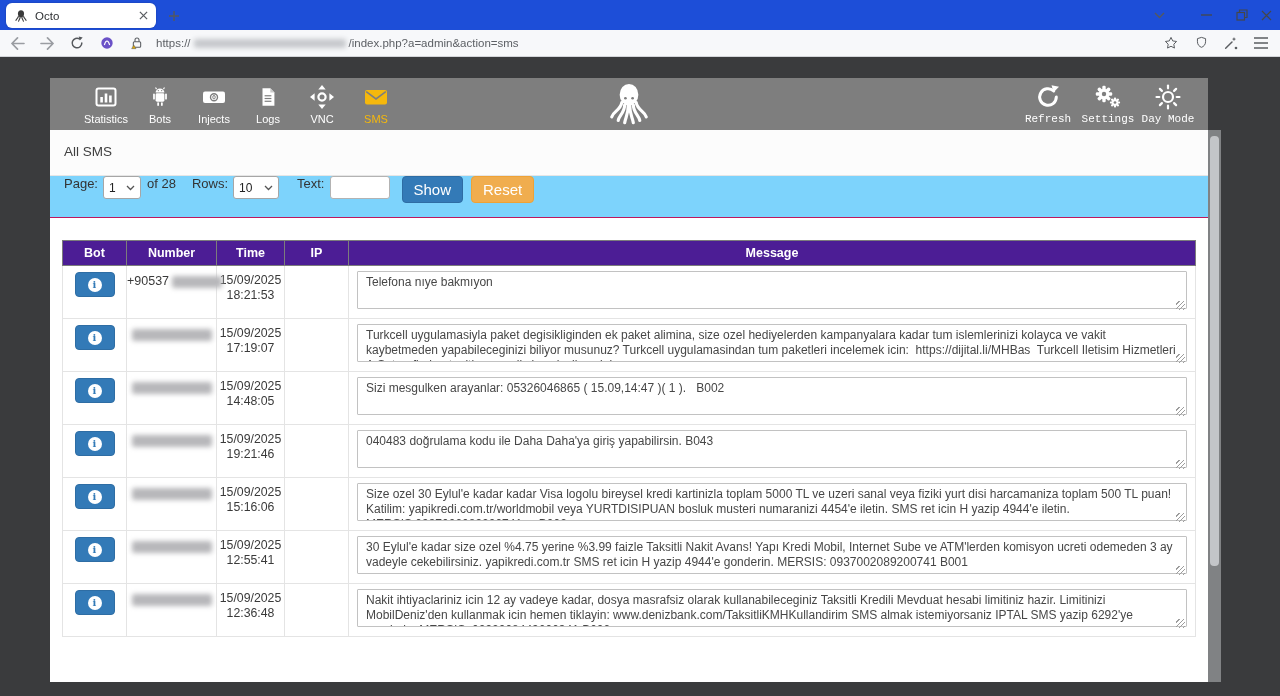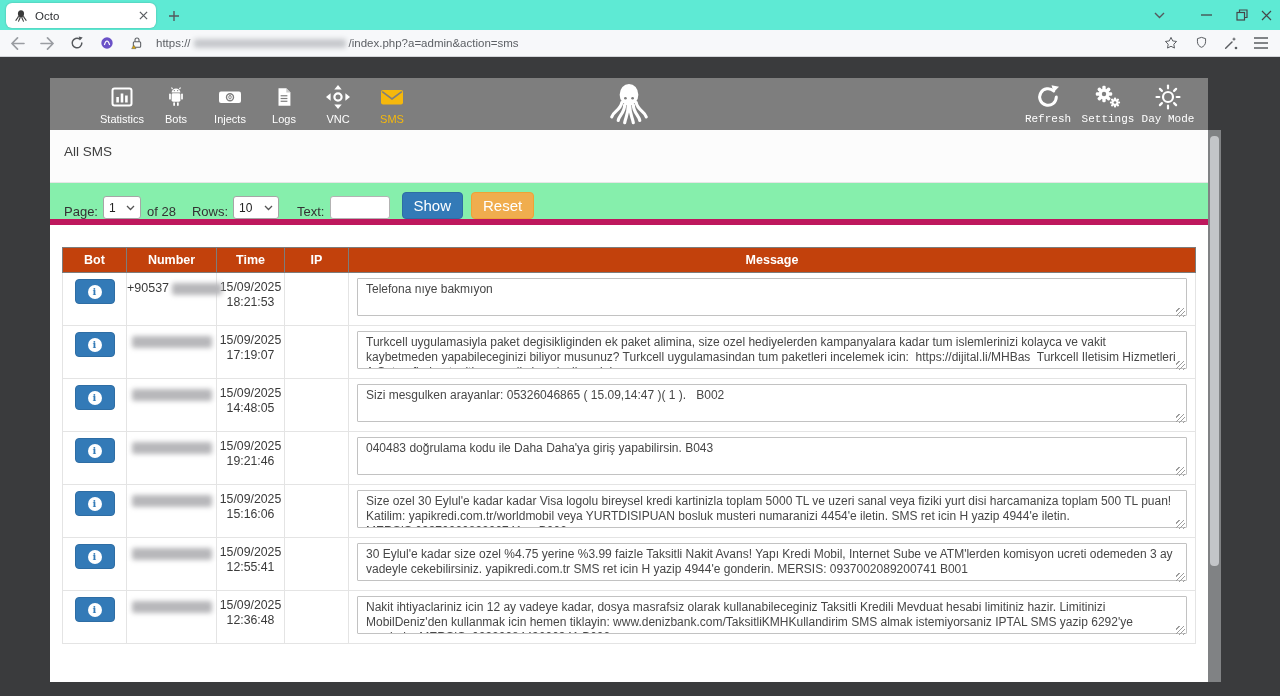--- a/index.html
+++ b/index.html
@@ -1,67 +1,67 @@
 <!DOCTYPE html>
 <html><head>
 <meta charset="utf-8">
 <style>
   * { margin:0; padding:0; box-sizing:border-box; }
   html,body { width:1280px; height:696px; overflow:hidden; }
   body { font-family:"Liberation Sans", sans-serif; background:#3a3b3d; position:relative; }
 
   
-  .tabstrip { position:absolute; left:0; top:0; width:1280px; height:30px; background:#5eead4; }
+  .tabstrip { position:absolute; left:0; top:0; width:1280px; height:30px; background:#1d4ed8; }
   .tab { position:absolute; left:6px; top:3px; width:150px; height:25px; background:#fff; border-radius:6px;
          box-shadow:0 0 2px rgba(0,0,0,.25); display:flex; align-items:center; padding:0 8px; }
   .tab-title { font-size:11.5px; color:#2f3134; margin-left:7px; flex:1; white-space:nowrap; overflow:hidden; }
   .tab-close, .newtab-btn, .tabs-chevron, .win-btn { display:flex; align-items:center; justify-content:center; cursor:pointer; }
   .newtab-btn { position:absolute; left:164px; top:6px; width:20px; height:20px; border-radius:4px; }
   .tabs-chevron { position:absolute; left:1146px; top:6px; width:20px; height:20px; }
   .win-btn { position:absolute; top:0; width:40px; height:30px; }
   .win-min { left:1186px; } .win-restore { left:1222px; } .win-close { left:1246px; }
 
   .toolbar { position:absolute; left:0; top:30px; width:1280px; height:27px; background:#f7f8fa; border-bottom:1px solid #d3d5d9;
              display:flex; align-items:center; }
   .tb-ico { width:26px; height:22px; display:flex; align-items:center; justify-content:center; margin-left:4px; cursor:pointer; }
   .url-area { flex:1; height:20px; display:flex; align-items:center; margin-left:6px; overflow:hidden; }
   .url-text { font-size:11.5px; color:#5d6065; white-space:nowrap; }
   .url-blur { display:inline-block; width:152px; height:9px; background:#c6c8cc; border-radius:2px; filter:blur(2.5px); vertical-align:middle; margin:0 3px; }
   .tb-right { display:flex; align-items:center; margin-right:6px; }
 
   
   .page-navbar { position:absolute; left:50px; top:78px; width:1158px; height:52px; background:#7e7e7e;
                  display:flex; align-items:center; }
-  .nav-left { display:flex; padding-left:29px;margin-left:16px; }
+  .nav-left { display:flex; padding-left:29px; }
   .nav-right { display:flex; margin-left:auto; padding-right:10px; }
   .nav-item { width:52px; margin:0 1px; display:flex; flex-direction:column; align-items:center; cursor:pointer; }
   .nav-right .nav-item { width:58px;font-family:Liberation Mono, monospace; }
   .nav-item .ico { height:28px; display:flex; align-items:center; justify-content:center; }
   .nav-label { font-size:11px; color:#fff; margin-top:2px; white-space:nowrap; }
   .nav-item.active .nav-label { color:#f5b80c; }
   .nav-logo { position:absolute; left:50%; top:3px; transform:translateX(-50%); }
 
   .content { position:absolute; left:50px; top:130px; width:1158px; height:552px; background:#fff; overflow:hidden; }
-  .panel-heading { background:#fcfcfc; padding:14px 14px 23px 14px; font-size:13.5px; color:#404040; border-bottom:1px solid #e6e6e6; }
-  .controls { height:42px; background:#86efac; border-bottom:6px solid #be185d; display:flex; align-items:flex-end; padding:0 14px; font-size:13px; color:#333; }
+  .panel-heading { background:#fcfcfc; padding:14px 14px 16px 14px; font-size:13.5px; color:#404040; border-bottom:1px solid #e6e6e6; }
+  .controls { height:42px; background:#7dd3fc; border-bottom:1px solid #be185d; display:flex; align-items:flex-start; padding:0 14px; font-size:13px; color:#333; }
   .ctl-label { margin-right:5px; }
   .sel { display:inline-flex; align-items:center; justify-content:space-between; min-width:38px; height:23px;
          border:1px solid #a6a6a6; border-radius:3px; background:#fff; padding:0 5px; font-size:12px; color:#222; cursor:pointer; }
   .sel .chev { margin-left:8px; display:flex; }
   .sel-rows { min-width:46px; }
   .of-text { margin:0 16px 0 6px; }
   .txt-label { margin:0 5px 0 18px; }
   .txt-input { width:60px; height:23px; border:1px solid #b3b3b3; border-radius:3px; font-size:12px; padding:0 5px; background:#fff; }
   .btn { border-radius:4px; font-size:15px; color:#fff; padding:4px 11px; cursor:pointer; font-family:"Liberation Sans",sans-serif; }
   .btn-show { background:#337ab7; border:1px solid #2e6da4; margin-left:12px; }
   .btn-reset { background:#f0ad4e; border:1px solid #eea236; margin-left:8px; }
 
   .table-wrap { margin:22px 12px 0 12px; }
   table.sms { width:100%; border-collapse:collapse; table-layout:fixed; }
-  table.sms th { background:#c2410c; color:#fff; font-size:12.5px; font-weight:bold; height:25px; border:1px solid #7c7c7c; }
+  table.sms th { background:#4c1d95; color:#fff; font-size:12.5px; font-weight:bold; height:25px; border:1px solid #7c7c7c; }
   table.sms td { border:1px solid #e4e4e4; vertical-align:top; height:49px; background:#fff; }
   .c-bot, .c-num, .c-time, .c-ip { text-align:center; }
   .c-bot { padding-top:6px; }
   .c-num { padding-top:8px; font-size:12.5px; color:#3a3a3a; white-space:nowrap; }
   .c-time { padding-top:7px; font-size:12.3px; color:#3a3a3a; line-height:15px; }
   .c-msg { padding:5px 8px; }
 
   .info-btn { width:40px; height:25px; background:#337ab7; border:1px solid #2e6da4; border-radius:4px;
               display:inline-flex; align-items:center; justify-content:center; cursor:pointer; }
   .info-i { width:14px; height:14px; border-radius:50%; background:#fff; color:#337ab7;

